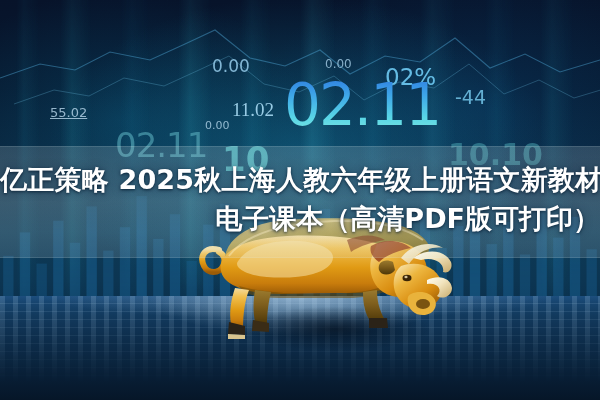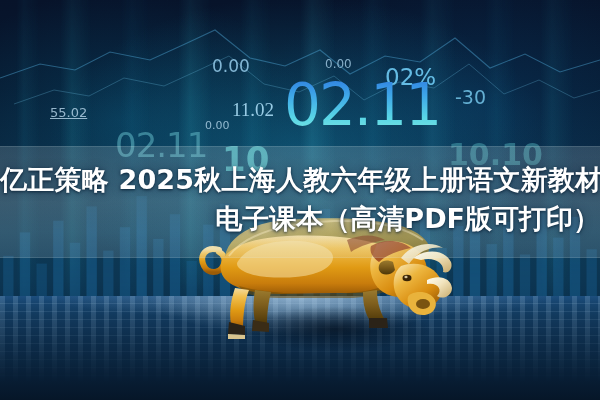--- a/index.html
+++ b/index.html
@@ -210,21 +210,21 @@
     <polyline id="price-line2" fill="none" stroke="#6fc6e8" stroke-opacity=".28" stroke-width="1" points="14,104 54,90 89,96 124,78 164,86 199,70 229,56 264,84 299,92 334,76 364,100 399,82 434,88 469,64 504,94 539,80 574,98 614,86"></polyline>
   </svg>
 
   <div class="layer" id="numbers-layer">
       <div class="num n-0a">0.00</div>
       <div class="num n-5502">55.02</div>
       <div class="num n-1102">11.02</div>
       <div class="num n-0b">0.00</div>
       <div class="num n-0c">0.00</div>
       <div class="num n-02p">02%</div>
-      <div class="num n-24">-30</div>
+      <div class="num n-24">-44</div>
       <div class="num n-0211s">02.11</div>
       <div class="num n-10">10</div>
       <div class="num n-1010">10.10</div>
       <div class="num n-big">02.11</div>
     </div>
 
   <div class="floor">
     <div class="floor-grid"></div>
     <div class="floor-shine"></div>
     <div class="floor-shadow"></div>

